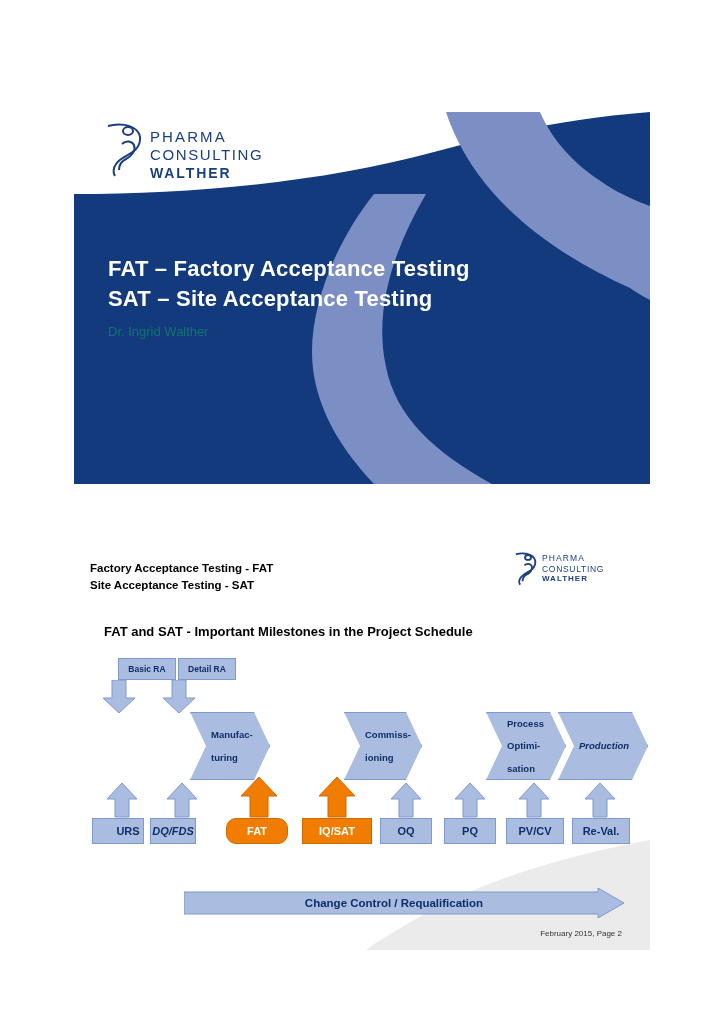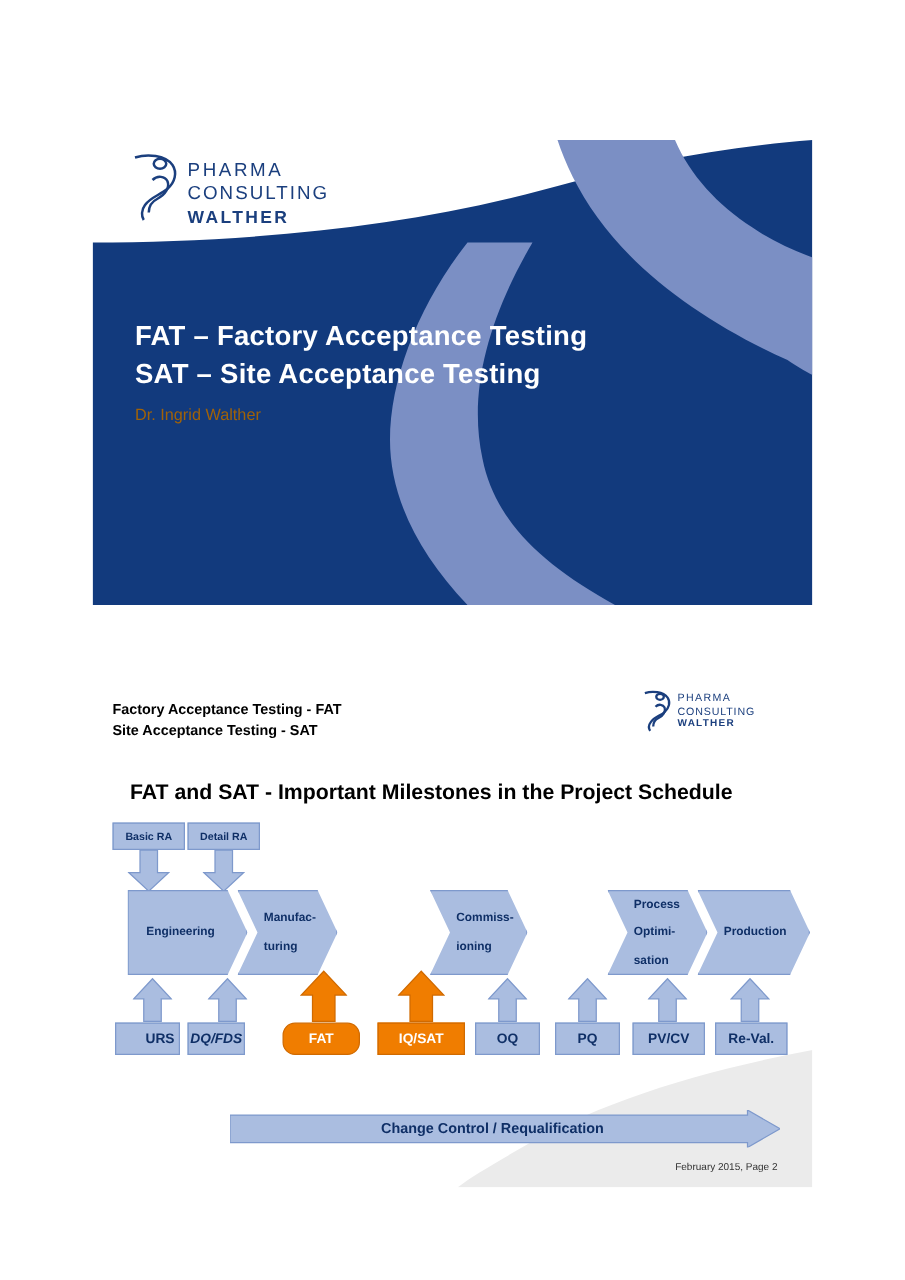--- a/index.html
+++ b/index.html
@@ -85,21 +85,21 @@
     color: #ffffff;
     font-size: 22px;
     font-weight: bold;
     line-height: 1.35;
     letter-spacing: 0.2px;
   }
   .s1-author {
     position: absolute;
     left: 34px;
     top: 212px;
-    color: #a16207;
+    color: #0f766e;
     font-size: 13px;
     font-weight: normal;
   }
 
   
   .slide2 {
     position: absolute;
     left: 74px;
     top: 540px;
     width: 576px;
@@ -140,21 +140,21 @@
     line-height: 1.25;
   }
   .s2-logo .logo-text2 .m1 { font-size: 8.5px; letter-spacing: 1.1px; }
   .s2-logo .logo-text2 .m2 { font-size: 8.5px; letter-spacing: 0.7px; }
   .s2-logo .logo-text2 .m3 { font-size: 8px; letter-spacing: 1px; font-weight: bold; }
 
   .s2-subtitle {
     position: absolute;
     left: 30px;
     top: 84px;
-    font-size: 17px;
+    font-size: 13px;
     font-weight: bold;
     color: #000000;
   }
 
   
   .chain {
     position: absolute;
     left: 28px;
     top: 172px;
     width: 530px;
@@ -190,20 +190,21 @@
     height: 22px;
     background: #aabde0;
     border: 1px solid #7e99cc;
     box-sizing: border-box;
     display: flex;
     align-items: center;
     justify-content: center;
     font-size: 8.5px;
     font-weight: bold;
     color: #0f2f66;
+    margin-left: 28px;
   }
 
   
   .botbox {
     position: absolute;
     height: 26px;
     box-sizing: border-box;
     border: 1px solid #7e99cc;
     background: #aabde0;
     display: flex;
@@ -309,33 +310,30 @@
   </div>
 
   <svg style="position:absolute; left:28px; top:140px; width:34px; height:34px;" viewBox="0 0 34 34">
     <polygon points="10,0 24,0 24,18 33,18 17,33 1,18 10,18" fill="#aabde0" stroke="#7e99cc" stroke-width="1"></polygon>
   </svg>
   <svg style="position:absolute; left:88px; top:140px; width:34px; height:34px;" viewBox="0 0 34 34">
     <polygon points="10,0 24,0 24,18 33,18 17,33 1,18 10,18" fill="#aabde0" stroke="#7e99cc" stroke-width="1"></polygon>
   </svg>
 
   <div class="chain">
-    <div class="chev first" style="left:0px;  width:96px;">
-      <span>Engineering</span>
-    </div>
     <div class="chev" style="left:88px; width:80px;">
       <span><span>Manufac-</span><br><span>turing</span></span>
     </div>
     <div class="chev" style="left:242px; width:78px;">
       <span><span>Commiss-</span><br><span>ioning</span></span>
     </div>
     <div class="chev" style="left:384px; width:80px;">
       <span><span>Process</span><br><span>Optimi-</span><br><span>sation</span></span>
     </div>
-    <div class="chev" style="left:456px; width:90px;">
+    <div class="chev" style="left:456px; width:90px;font-style:italic;">
       <span>Production</span>
     </div>
   </div>
 
   <svg style="position:absolute; left:32px;  top:242px; width:32px; height:36px;" viewBox="0 0 32 36">
     <polygon points="16,1 31,17 23,17 23,35 9,35 9,17 1,17" fill="#aabde0" stroke="#7e99cc" stroke-width="1"></polygon>
   </svg>
   <svg style="position:absolute; left:92px;  top:242px; width:32px; height:36px;" viewBox="0 0 32 36">
     <polygon points="16,1 31,17 23,17 23,35 9,35 9,17 1,17" fill="#aabde0" stroke="#7e99cc" stroke-width="1"></polygon>
   </svg>

